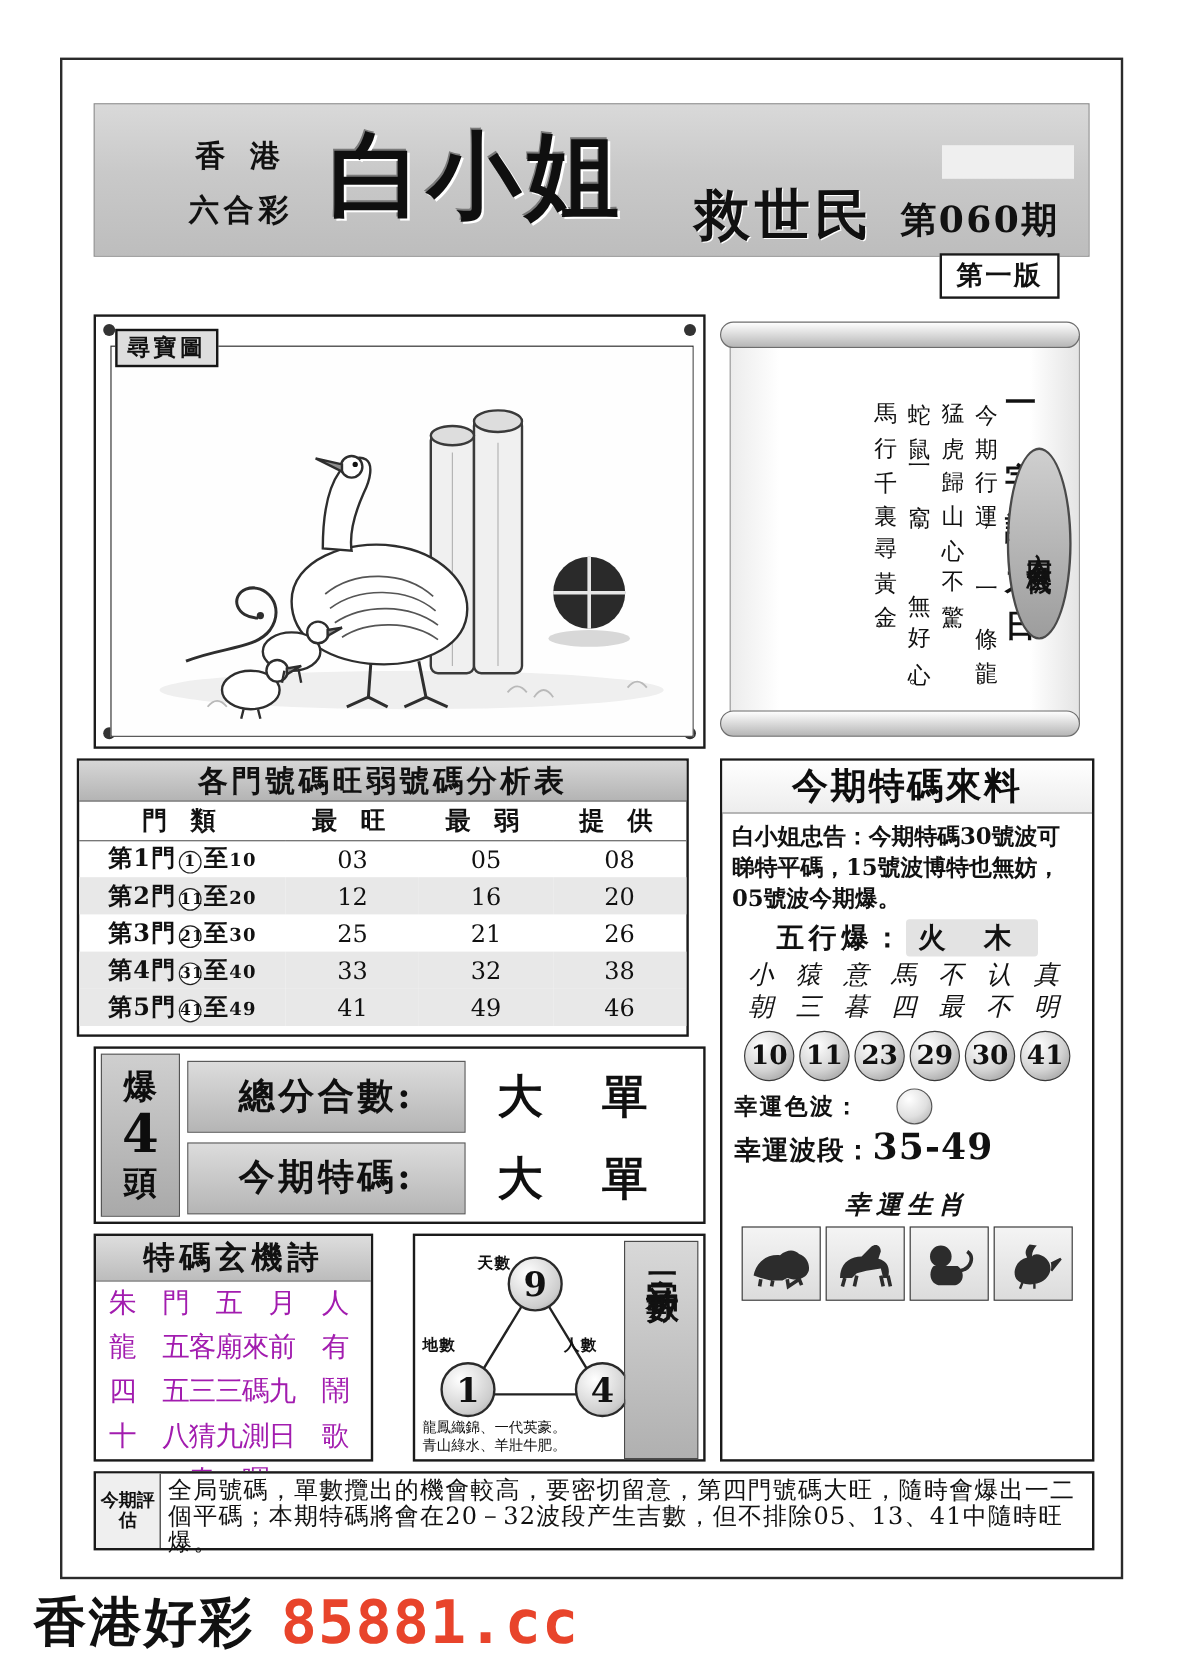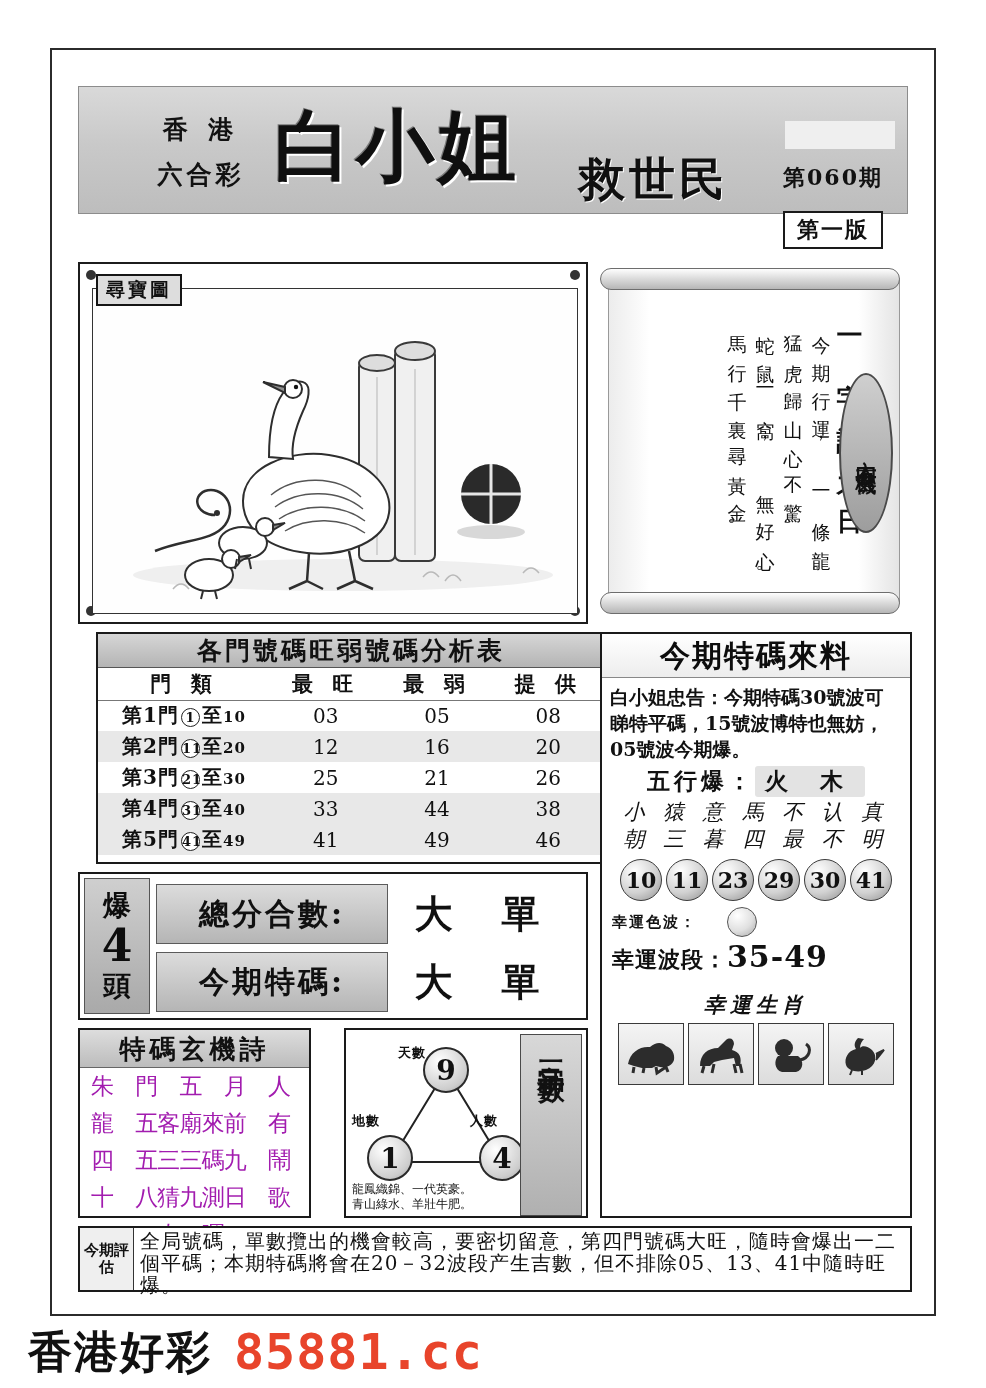--- a/index.html
+++ b/index.html
@@ -70,21 +70,21 @@
   .mh-sub {
     position:absolute; left:500px; top:62px;
     font-family:"DejaVu Serif","Liberation Serif",serif;
     font-size:46px; font-weight:bold; color:#101010;
     letter-spacing:4px;
     text-shadow: 1px 1px 0 #fff;
   }
   .mh-issue {
     position:absolute; right:24px; top:76px;
     font-family:"DejaVu Serif","Liberation Serif",serif;
-    font-size:22px; font-weight:bold; color:#111;
+    font-size:30px; font-weight:bold; color:#111;
     letter-spacing:2px;
   }
   .mh-edition {
     position:absolute; right:24px; top:124px;
     background:#ffffff; border:2px solid #1a1a1a;
     padding:2px 12px;
     font-family:"DejaVu Serif","Liberation Serif",serif;
     font-size:22px; font-weight:bold; color:#111; letter-spacing:2px;
   }
   .mh-whitebox {
@@ -154,21 +154,21 @@
     display:flex; align-items:center; justify-content:center;
   }
   .seal span {
     writing-mode:vertical-rl; text-orientation:upright;
     font-family:"DejaVu Serif","Liberation Serif",serif;
     font-weight:bold; font-size:21px; color:#111; letter-spacing:4px;
   }
 
   
   .table-panel {
-    position:absolute; left:96px; top:632px; width:510px; height:232px;
+    position:absolute; left:64px; top:632px; width:510px; height:232px;
     border:2px solid #1a1a1a; background:#fff;
   }
   .table-title {
     height:34px; line-height:34px; text-align:center;
     background:linear-gradient(180deg,#d6d6d6,#b4b4b4);
     font-family:"DejaVu Serif","Liberation Serif",serif;
     font-size:25px; font-weight:bold; letter-spacing:3px; color:#111;
     border-bottom:1px solid #555;
   }
   table.analysis { width:100%; border-collapse:collapse; }
@@ -317,21 +317,21 @@
     width:42px; height:42px; border-radius:50%;
     background:radial-gradient(circle at 34% 28%, #ffffff 0%, #d2d2d2 55%, #8f8f8f 100%);
     border:1px solid #3a3a3a;
     display:flex; align-items:center; justify-content:center;
     font-family:"DejaVu Serif","Liberation Serif",serif;
     font-size:22px; font-weight:bold; color:#111;
   }
   .lucky-row {
     display:flex; align-items:center; padding:6px 10px 0 10px;
     font-family:"DejaVu Serif","Liberation Serif",serif;
-    font-size:15px; font-weight:bold; color:#111; letter-spacing:2px;
+    font-size:19px; font-weight:bold; color:#111; letter-spacing:2px;
   }
   .lucky-ball {
     width:30px; height:30px; border-radius:50%; margin-left:30px;
     background:radial-gradient(circle at 34% 28%, #ffffff 0%, #e0e0e0 55%, #a8a8a8 100%);
     border:1px solid #555;
   }
   .lucky-range {
     padding:2px 10px 0 10px;
     font-family:"DejaVu Serif","Liberation Serif",serif;
     font-size:22px; font-weight:bold; color:#111; letter-spacing:1px;
@@ -536,21 +536,21 @@
           </td>
           <td>25</td>
           <td>21</td>
           <td>26</td>
         </tr>
         <tr class="row-alt">
           <td class="gate-cell">
             <span>第4門</span><span class="circ">31</span><span>至</span><span class="sm">40</span>
           </td>
           <td>33</td>
-          <td>44</td>
+          <td>32</td>
           <td>38</td>
         </tr>
         <tr class="row-alt">
           <td class="gate-cell">
             <span>第5門</span><span class="circ">41</span><span>至</span><span class="sm">49</span>
           </td>
           <td>41</td>
           <td>49</td>
           <td>46</td>
         </tr>

